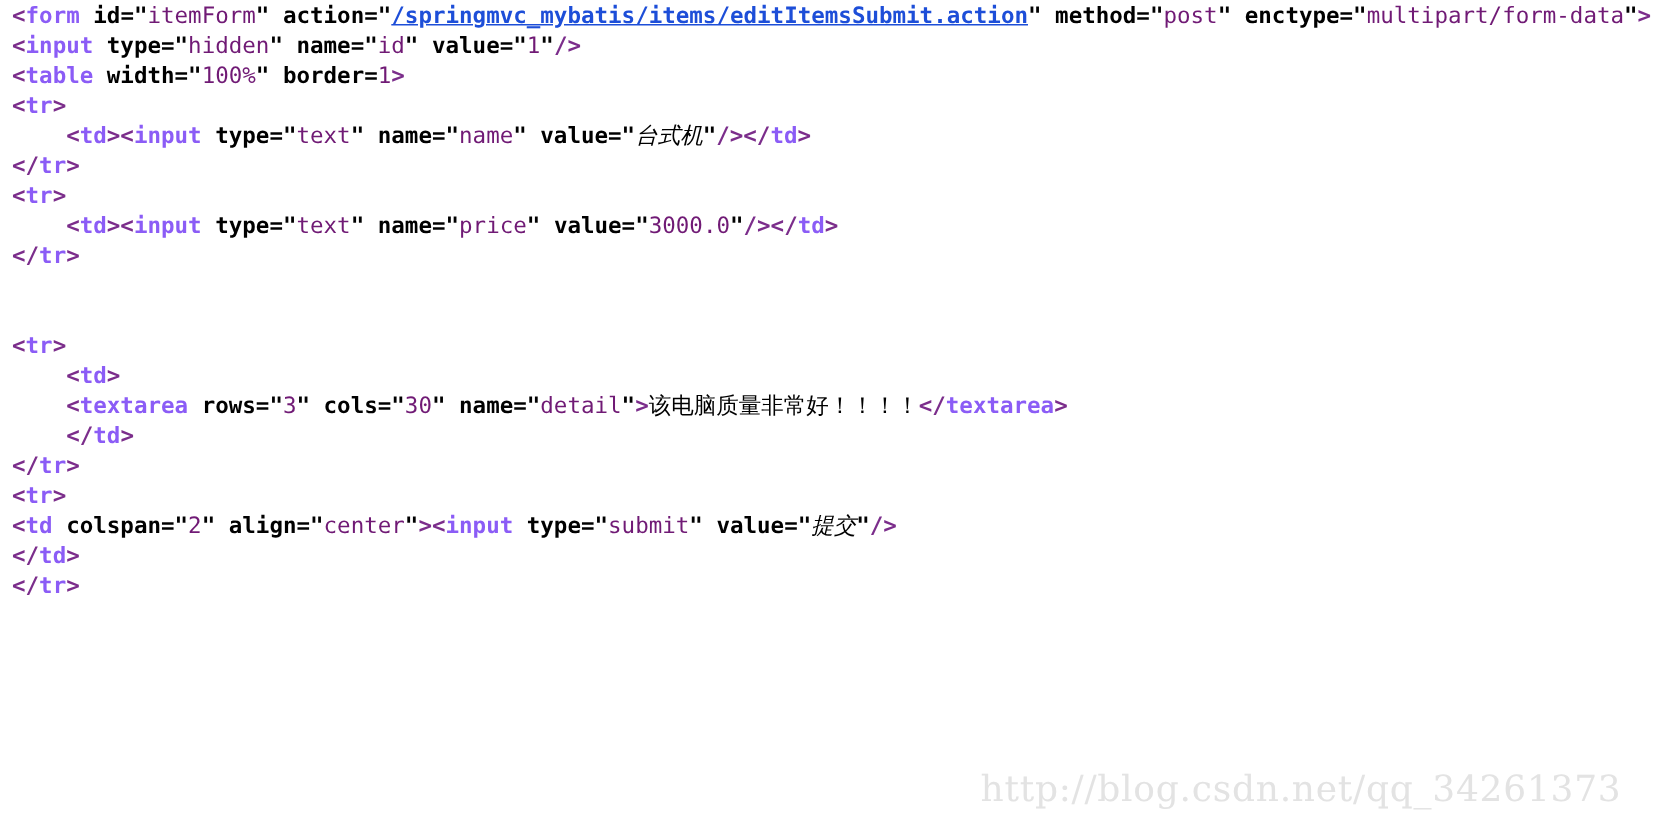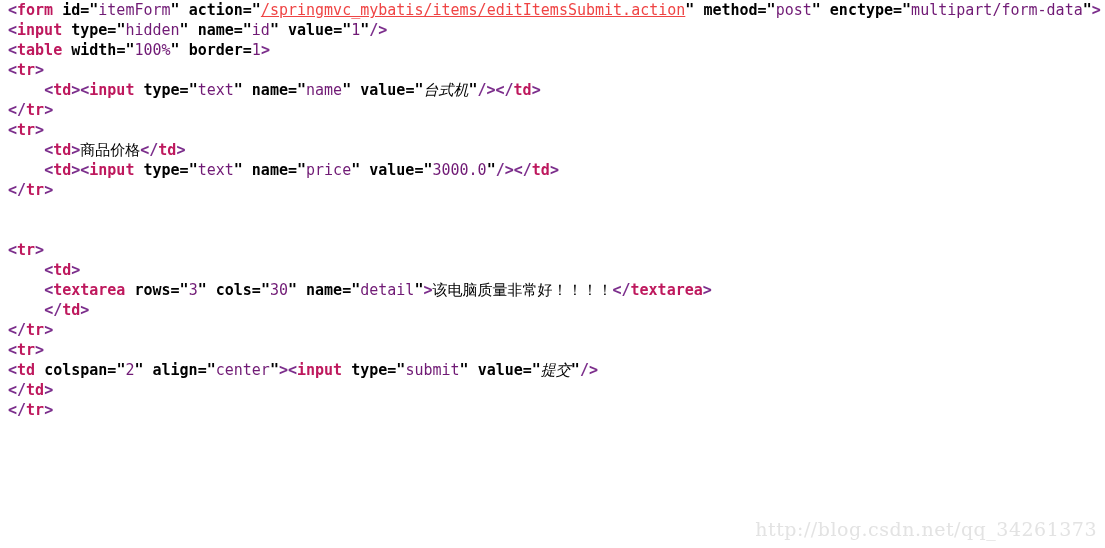--- a/index.html
+++ b/index.html
@@ -34,55 +34,54 @@
     padding-left: 8px;
     letter-spacing: 0px;
   }
 
   .code-line.blank {
     height: 20px;
   }
 
   
   .tok-bracket { color: #7b2d8b; font-weight: bold; }
-  .tok-tag     { color: #be185d; font-weight: bold; }
+  .tok-tag     { color: #8b5cf6; font-weight: bold; }
   .tok-attr    { color: #000000; font-weight: bold; }
   .tok-eq      { color: #000000; font-weight: bold; }
   .tok-quote   { color: #000000; font-weight: bold; }
   .tok-value   { color: #701a75; font-weight: normal; }
-  .tok-link    { color: #ef4444; font-weight: normal; text-decoration: underline; }
+  .tok-link    { color: #1d4ed8; font-weight: bold; text-decoration: underline; }
   .tok-plain   { color: #000000; font-weight: normal; }
   .tok-cjk     { font-family: "DejaVu Sans", "Liberation Sans", sans-serif; font-weight: normal; }
   .tok-value.tok-cjk { color: #000000; font-style: italic; }
 
   #watermark {
     position: absolute;
-    right: 8px;
+    right: 24px;
     bottom: 8px;
     font-family: "DejaVu Serif", "Liberation Serif", serif;
-    font-size: 19px;
+    font-size: 24px;
     color: #e3e3e3;
     letter-spacing: 0.5px;
     white-space: pre;
     user-select: none;
   }
 </style>
 </head>
 <body>
 
 <div id="code-block">
   <div id="code-lines">
       <div class="code-line" id="line-form-open"><span class="tok-bracket">&lt;</span><span class="tok-tag">form</span><span class="tok-plain"> </span><span class="tok-attr">id</span><span class="tok-eq">=</span><span class="tok-quote">"</span><span class="tok-value">itemForm</span><span class="tok-quote">"</span><span class="tok-plain"> </span><span class="tok-attr">action</span><span class="tok-eq">=</span><span class="tok-quote">"</span><span class="tok-link">/springmvc_mybatis/items/editItemsSubmit.action</span><span class="tok-quote">"</span><span class="tok-plain"> </span><span class="tok-attr">method</span><span class="tok-eq">=</span><span class="tok-quote">"</span><span class="tok-value">post</span><span class="tok-quote">"</span><span class="tok-plain"> </span><span class="tok-attr">enctype</span><span class="tok-eq">=</span><span class="tok-quote">"</span><span class="tok-value">multipart/form-data</span><span class="tok-quote">"</span><span class="tok-bracket">&gt;</span></div>
       <div class="code-line" id="line-input-hidden"><span class="tok-bracket">&lt;</span><span class="tok-tag">input</span><span class="tok-plain"> </span><span class="tok-attr">type</span><span class="tok-eq">=</span><span class="tok-quote">"</span><span class="tok-value">hidden</span><span class="tok-quote">"</span><span class="tok-plain"> </span><span class="tok-attr">name</span><span class="tok-eq">=</span><span class="tok-quote">"</span><span class="tok-value">id</span><span class="tok-quote">"</span><span class="tok-plain"> </span><span class="tok-attr">value</span><span class="tok-eq">=</span><span class="tok-quote">"</span><span class="tok-value">1</span><span class="tok-quote">"</span><span class="tok-bracket">/&gt;</span></div>
       <div class="code-line" id="line-table-open"><span class="tok-bracket">&lt;</span><span class="tok-tag">table</span><span class="tok-plain"> </span><span class="tok-attr">width</span><span class="tok-eq">=</span><span class="tok-quote">"</span><span class="tok-value">100%</span><span class="tok-quote">"</span><span class="tok-plain"> </span><span class="tok-attr">border</span><span class="tok-eq">=</span><span class="tok-value">1</span><span class="tok-bracket">&gt;</span></div>
       <div class="code-line" id="line-tr-open-1"><span class="tok-bracket">&lt;</span><span class="tok-tag">tr</span><span class="tok-bracket">&gt;</span></div>
       <div class="code-line" id="line-td-name-input"><span class="tok-plain">    </span><span class="tok-bracket">&lt;</span><span class="tok-tag">td</span><span class="tok-bracket">&gt;&lt;</span><span class="tok-tag">input</span><span class="tok-plain"> </span><span class="tok-attr">type</span><span class="tok-eq">=</span><span class="tok-quote">"</span><span class="tok-value">text</span><span class="tok-quote">"</span><span class="tok-plain"> </span><span class="tok-attr">name</span><span class="tok-eq">=</span><span class="tok-quote">"</span><span class="tok-value">name</span><span class="tok-quote">"</span><span class="tok-plain"> </span><span class="tok-attr">value</span><span class="tok-eq">=</span><span class="tok-quote">"</span><span class="tok-value tok-cjk">台式机</span><span class="tok-quote">"</span><span class="tok-bracket">/&gt;&lt;/</span><span class="tok-tag">td</span><span class="tok-bracket">&gt;</span></div>
       <div class="code-line" id="line-tr-close-1"><span class="tok-bracket">&lt;/</span><span class="tok-tag">tr</span><span class="tok-bracket">&gt;</span></div>
       <div class="code-line" id="line-tr-open-2"><span class="tok-bracket">&lt;</span><span class="tok-tag">tr</span><span class="tok-bracket">&gt;</span></div>
-      <div class="code-line" id="line-td-price-label"><span class="tok-plain">    </span><span class="tok-bracket">&lt;</span><span class="tok-tag">td</span><span class="tok-bracket">&gt;</span><span class="tok-cjk">商品价格</span><span class="tok-bracket">&lt;/</span><span class="tok-tag">td</span><span class="tok-bracket">&gt;</span></div>
       <div class="code-line" id="line-td-price-input"><span class="tok-plain">    </span><span class="tok-bracket">&lt;</span><span class="tok-tag">td</span><span class="tok-bracket">&gt;&lt;</span><span class="tok-tag">input</span><span class="tok-plain"> </span><span class="tok-attr">type</span><span class="tok-eq">=</span><span class="tok-quote">"</span><span class="tok-value">text</span><span class="tok-quote">"</span><span class="tok-plain"> </span><span class="tok-attr">name</span><span class="tok-eq">=</span><span class="tok-quote">"</span><span class="tok-value">price</span><span class="tok-quote">"</span><span class="tok-plain"> </span><span class="tok-attr">value</span><span class="tok-eq">=</span><span class="tok-quote">"</span><span class="tok-value">3000.0</span><span class="tok-quote">"</span><span class="tok-bracket">/&gt;&lt;/</span><span class="tok-tag">td</span><span class="tok-bracket">&gt;</span></div>
       <div class="code-line" id="line-tr-close-2"><span class="tok-bracket">&lt;/</span><span class="tok-tag">tr</span><span class="tok-bracket">&gt;</span></div>
       <div class="code-line blank" id="line-blank-1">&nbsp;</div>
       <div class="code-line blank" id="line-blank-2">&nbsp;</div>
       <div class="code-line" id="line-tr-open-3"><span class="tok-bracket">&lt;</span><span class="tok-tag">tr</span><span class="tok-bracket">&gt;</span></div>
       <div class="code-line" id="line-td-detail-open"><span class="tok-plain">    </span><span class="tok-bracket">&lt;</span><span class="tok-tag">td</span><span class="tok-bracket">&gt;</span></div>
       <div class="code-line" id="line-textarea"><span class="tok-plain">    </span><span class="tok-bracket">&lt;</span><span class="tok-tag">textarea</span><span class="tok-plain"> </span><span class="tok-attr">rows</span><span class="tok-eq">=</span><span class="tok-quote">"</span><span class="tok-value">3</span><span class="tok-quote">"</span><span class="tok-plain"> </span><span class="tok-attr">cols</span><span class="tok-eq">=</span><span class="tok-quote">"</span><span class="tok-value">30</span><span class="tok-quote">"</span><span class="tok-plain"> </span><span class="tok-attr">name</span><span class="tok-eq">=</span><span class="tok-quote">"</span><span class="tok-value">detail</span><span class="tok-quote">"</span><span class="tok-bracket">&gt;</span><span class="tok-cjk">该电脑质量非常好！！！！</span><span class="tok-bracket">&lt;/</span><span class="tok-tag">textarea</span><span class="tok-bracket">&gt;</span></div>
       <div class="code-line" id="line-td-detail-close"><span class="tok-plain">    </span><span class="tok-bracket">&lt;/</span><span class="tok-tag">td</span><span class="tok-bracket">&gt;</span></div>
       <div class="code-line" id="line-tr-close-3"><span class="tok-bracket">&lt;/</span><span class="tok-tag">tr</span><span class="tok-bracket">&gt;</span></div>
       <div class="code-line" id="line-tr-open-4"><span class="tok-bracket">&lt;</span><span class="tok-tag">tr</span><span class="tok-bracket">&gt;</span></div>

